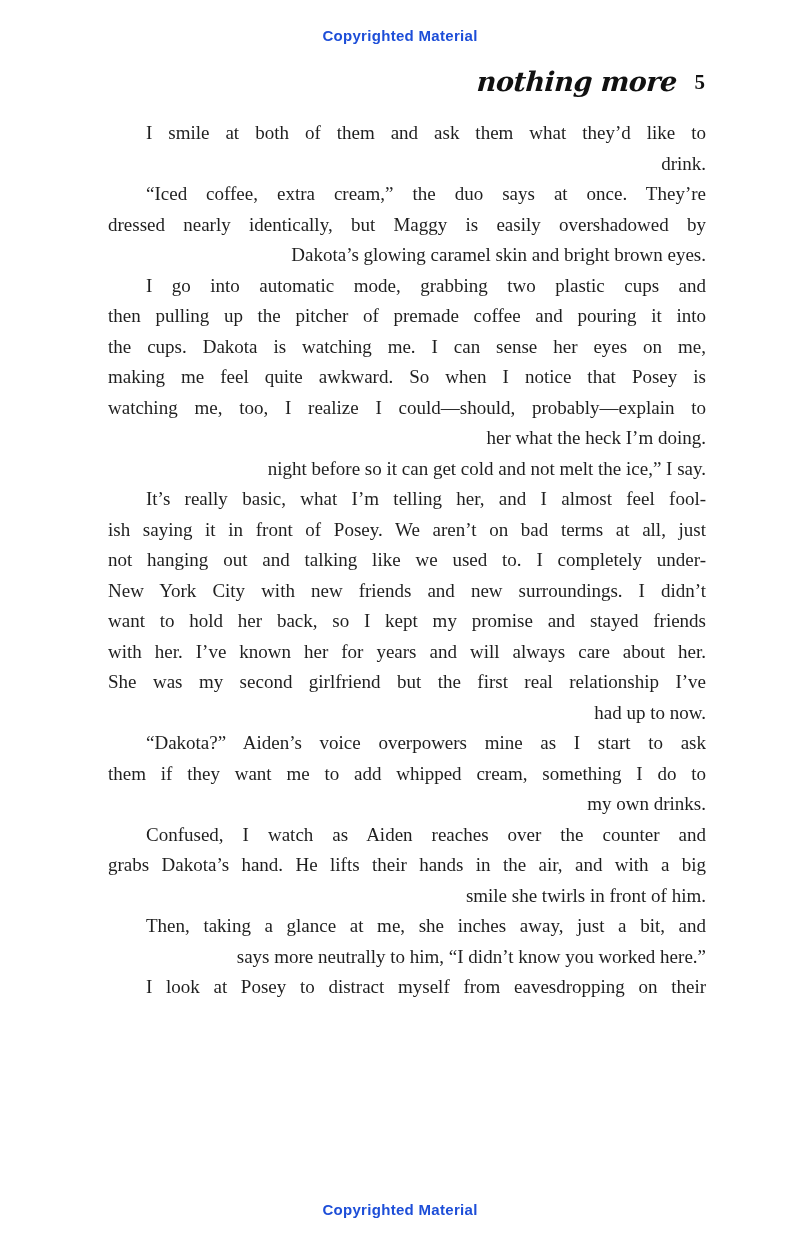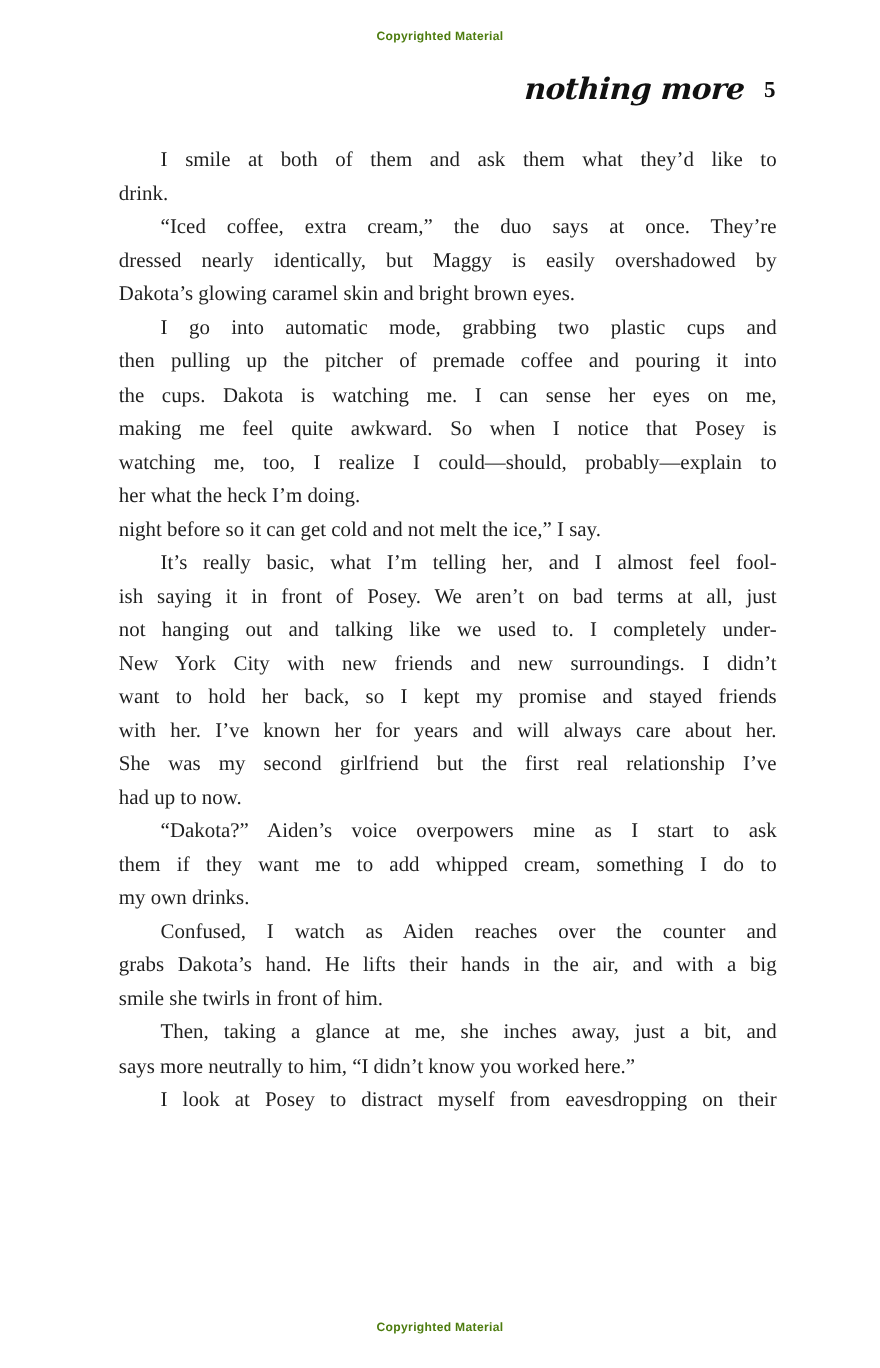--- a/index.html
+++ b/index.html
@@ -15,23 +15,23 @@
     overflow: hidden;
     font-family: "Liberation Serif", "DejaVu Serif", serif;
   }
   .notice {
     position: absolute;
     left: 0;
     width: 100%;
     text-align: center;
     font-family: "Liberation Sans", "DejaVu Sans", sans-serif;
     font-weight: 700;
-    font-size: 11px;
+    font-size: 15px;
     letter-spacing: 0.3px;
-    color: #4d7c0f;
+    color: #1d4ed8;
   }
   .notice.top { top: 27px; }
   .notice.bottom { top: 1201px; }
 
   .running-header {
     position: absolute;
     top: 66px;
     right: 95px;
     white-space: nowrap;
   }
@@ -50,29 +50,29 @@
     margin-left: 18px;
     font-family: "Liberation Serif", serif;
     font-size: 21px;
     font-weight: 600;
     color: #111111;
     vertical-align: 2px;
   }
 
   .body-text {
     position: absolute;
-    top: 131px;
+    top: 118px;
     left: 108px;
     width: 598px;
     font-size: 19px;
     line-height: 30.5px;
     color: #1f1f1f;
   }
   .line {
-    text-align: left;
+    text-align: right;
     white-space: normal;
   }
   .line.just {
     text-align: justify;
     text-align-last: justify;
   }
   .line.indent {
     text-indent: 38px;
   }
 </style>

